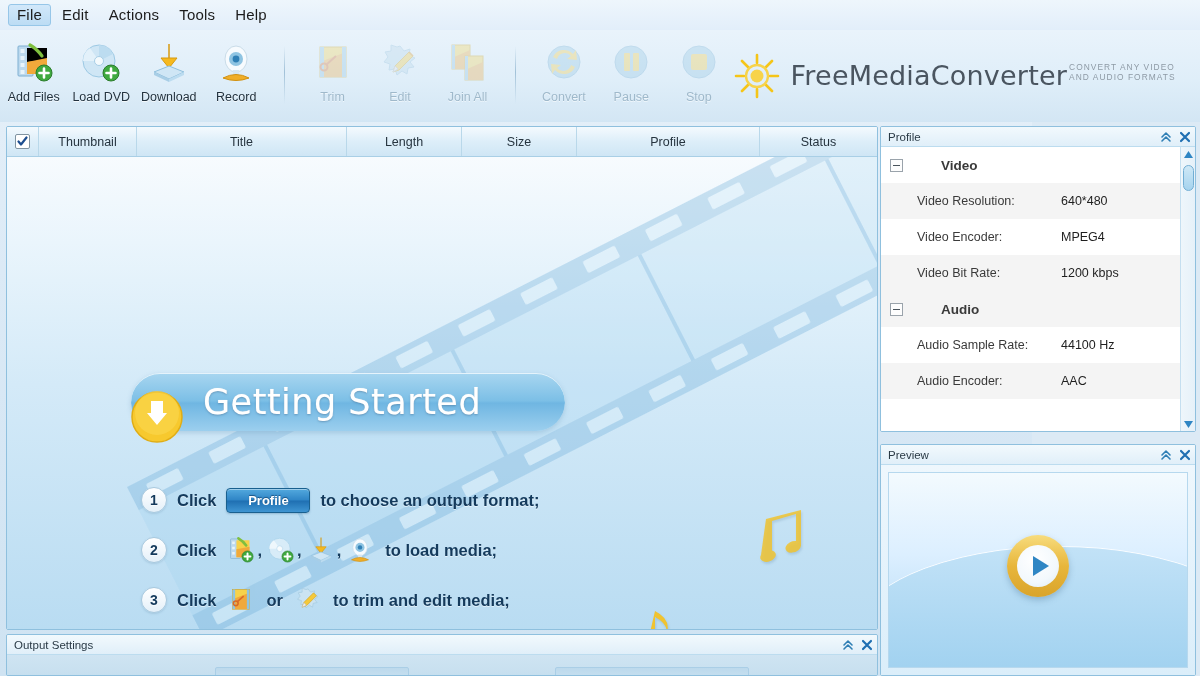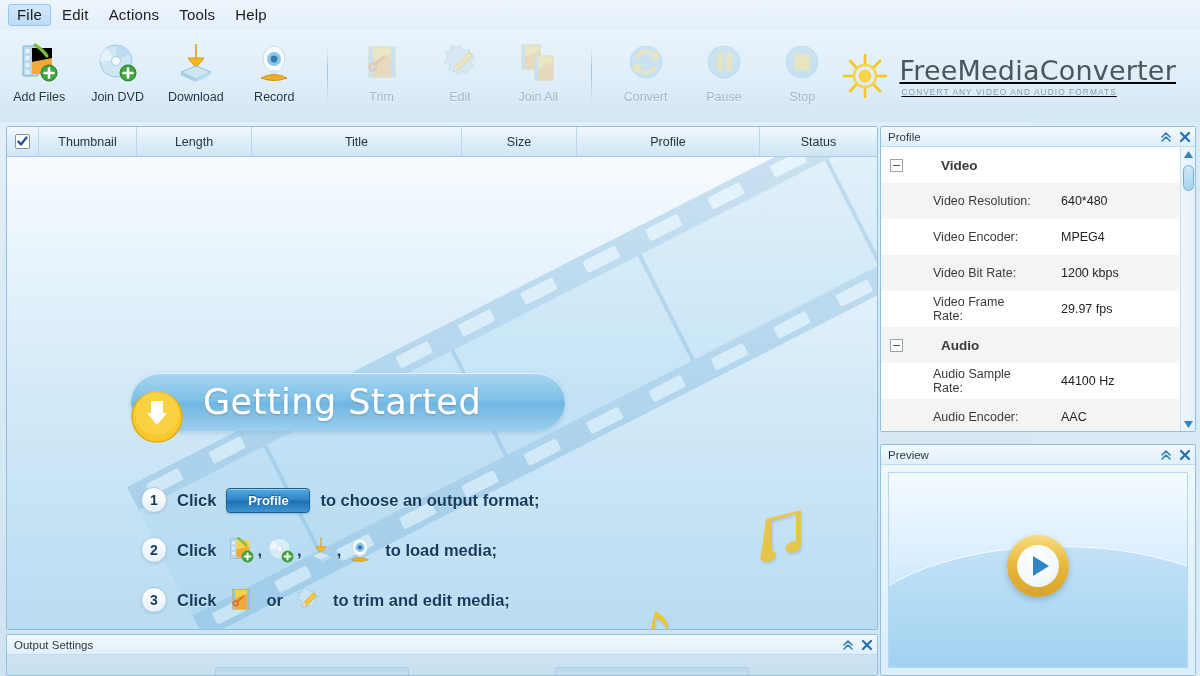--- a/index.html
+++ b/index.html
@@ -54,21 +54,21 @@
     width: 1px; height: 58px; margin: 16px 14px 0 14px;
     background: linear-gradient(180deg, rgba(150,185,210,0) 0%, rgba(150,185,210,.85) 45%, rgba(150,185,210,0) 100%);
   }
   .tb-spacer { flex: 1; }
 
   
   .brand {
     display: flex; align-items: center; margin-top: 22px; margin-right: 24px;
   }
   .brand-sun { width: 48px; height: 48px; position: relative; margin-right: 10px; }
-  .brand-txt { display: flex; flex-direction: column; text-decoration: underline; }
+  .brand-txt { display: flex; flex-direction: row; }
   .brand-name {
     font-size: 27px; color: #4a5560; letter-spacing: .2px; line-height: 30px;
     font-family: "DejaVu Sans", sans-serif;
   }
   .brand-tag {
     font-size: 8.4px; color: #8e9aa5; letter-spacing: 1.05px;
     margin-top: 1px; margin-left: 2px;
   }
 
   
@@ -197,21 +197,21 @@
   }
   .prow { display: flex; align-items: center; height: 36px; font-size: 12.5px; gap: 28px; }
   .prow.alt { background: #f4f4f4; }
   .prow.group { font-weight: bold; color: #151515; font-size: 13.5px; }
   .expander {
     width: 13px; height: 13px; margin-left: 9px; margin-right: 10px;
     border: 1px solid #9aa3ab; background: #fdfdfd;
     display: flex; align-items: center; justify-content: center; flex: none;
   }
   .expander i { display: block; width: 7px; height: 1px; background: #4a545c; }
-  .pkey { width: 152px; padding-left: 52px; color: #3a3a3a; }
+  .pkey { width: 152px; padding-left: 36px; color: #3a3a3a; }
   .prow.group .pkey { padding-left: 0; width: auto; }
   .pval { color: #1f1f1f; }
   .prof-scroll {
     position: absolute; right: 0; top: 0; width: 15px; height: 100%;
     background: linear-gradient(90deg,#eef6fb 0%, #e6f1f9 100%);
     border-left: 1px solid #c5dff0;
   }
   .sb-arrow {
     position: absolute; left: 0; width: 15px; height: 14px;
     display: flex; align-items: center; justify-content: center;
@@ -316,21 +316,21 @@
       <div class="tb-ico">
         <svg width="46" height="46" viewBox="0 0 46 46">
           <circle cx="21" cy="21" r="16" fill="#cfe6f5" stroke="#9cc9e4"></circle>
           <path d="M21 5 A16 16 0 0 1 35 14 L21 21 Z" fill="#bcdcf0"></path>
           <path d="M5 21 A16 16 0 0 1 12 8 L21 21 Z" fill="#e3f1fa"></path>
           <circle cx="21" cy="21" r="4.5" fill="#f4fafd" stroke="#a8cee6"></circle>
           <circle cx="33" cy="33" r="8" fill="#3fa93f" stroke="#2c7c2c"></circle>
           <path d="M33 28.5 v9 M28.5 33 h9" stroke="#fff" stroke-width="2.6" stroke-linecap="round"></path>
         </svg>
       </div>
-      <div class="tb-label">Join DVD</div>
+      <div class="tb-label">Load DVD</div>
     </div>
 
     <div class="tb-btn">
       <div class="tb-ico">
         <svg width="46" height="46" viewBox="0 0 46 46">
           <path d="M23 4 v14 h8 l-8 10 l-8 -10 h8 z" fill="#f5b91f" stroke="#d79a10" stroke-width="1"></path>
           <path d="M8 32 l15 -6 l15 6 l-15 7 z" fill="#cfe6f5" stroke="#8fbfdd"></path>
           <path d="M8 32 l15 7 v3 l-15 -7 z" fill="#a8cee6"></path>
           <path d="M38 32 l-15 7 v3 l15 -7 z" fill="#bcdcf0"></path>
         </svg>
@@ -451,22 +451,22 @@
 
     <div class="colhead">
       <div class="col col-check">
         <div class="hdr-checkbox">
           <svg width="11" height="11" viewBox="0 0 11 11">
             <path d="M1.5 5.5 L4 8.5 L9.5 1.5" stroke="#1d4e8f" stroke-width="2.2" fill="none" stroke-linecap="round" stroke-linejoin="round"></path>
           </svg>
         </div>
       </div>
       <div class="col" style="width:98px">Thumbnail</div>
+      <div class="col" style="width:210px">Title</div>
       <div class="col" style="width:115px">Length</div>
-      <div class="col" style="width:210px">Title</div>
       <div class="col" style="width:115px">Size</div>
       <div class="col" style="width:183px">Profile</div>
       <div class="col" style="width:117px">Status</div>
     </div>
 
     <div class="listbody">
 
       <div class="film">
         <div class="film-band top"></div>
         <div class="film-band bot"></div>
@@ -648,24 +648,20 @@
         <div class="pval">640*480</div>
       </div>
       <div class="prow">
         <div class="pkey">Video Encoder:</div>
         <div class="pval">MPEG4</div>
       </div>
       <div class="prow alt">
         <div class="pkey">Video Bit Rate:</div>
         <div class="pval">1200 kbps</div>
       </div>
-      <div class="prow">
-        <div class="pkey">Video Frame Rate:</div>
-        <div class="pval">29.97 fps</div>
-      </div>
       <div class="prow group alt">
         <div class="expander">
             <i></i>
           </div>
         <div class="pkey">Audio</div>
       </div>
       <div class="prow">
         <div class="pkey">Audio Sample Rate:</div>
         <div class="pval">44100 Hz</div>
       </div>

